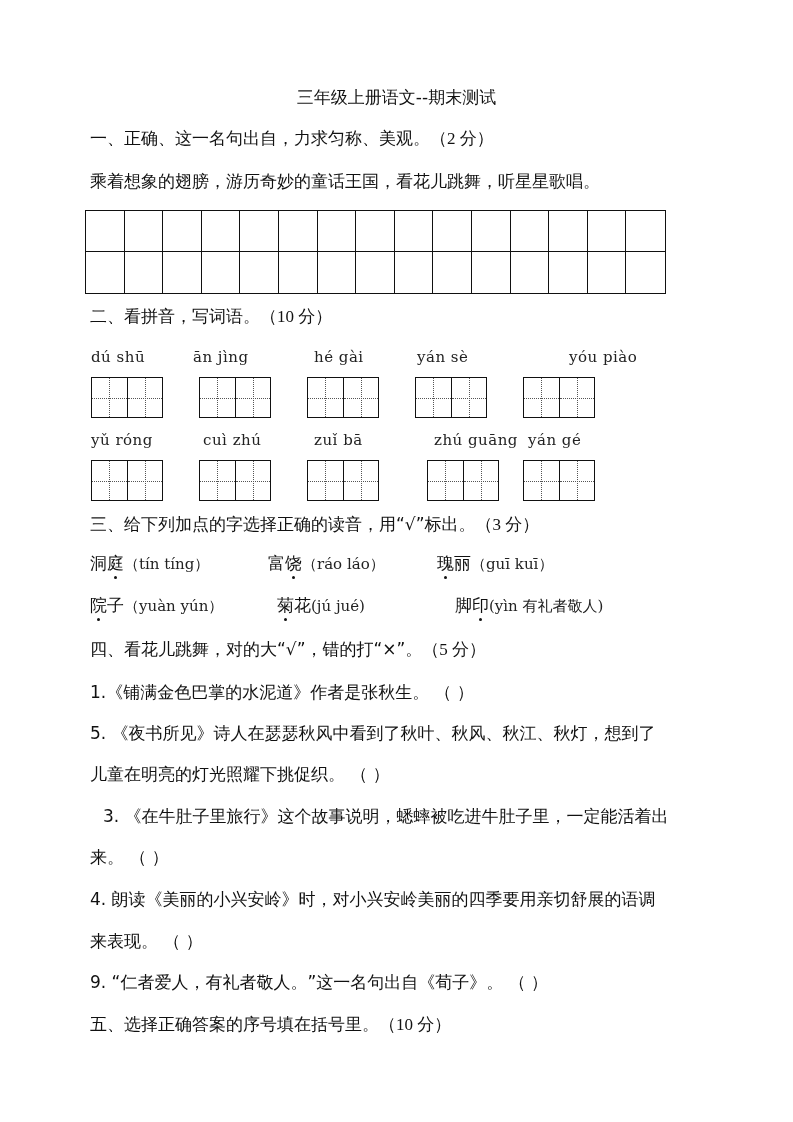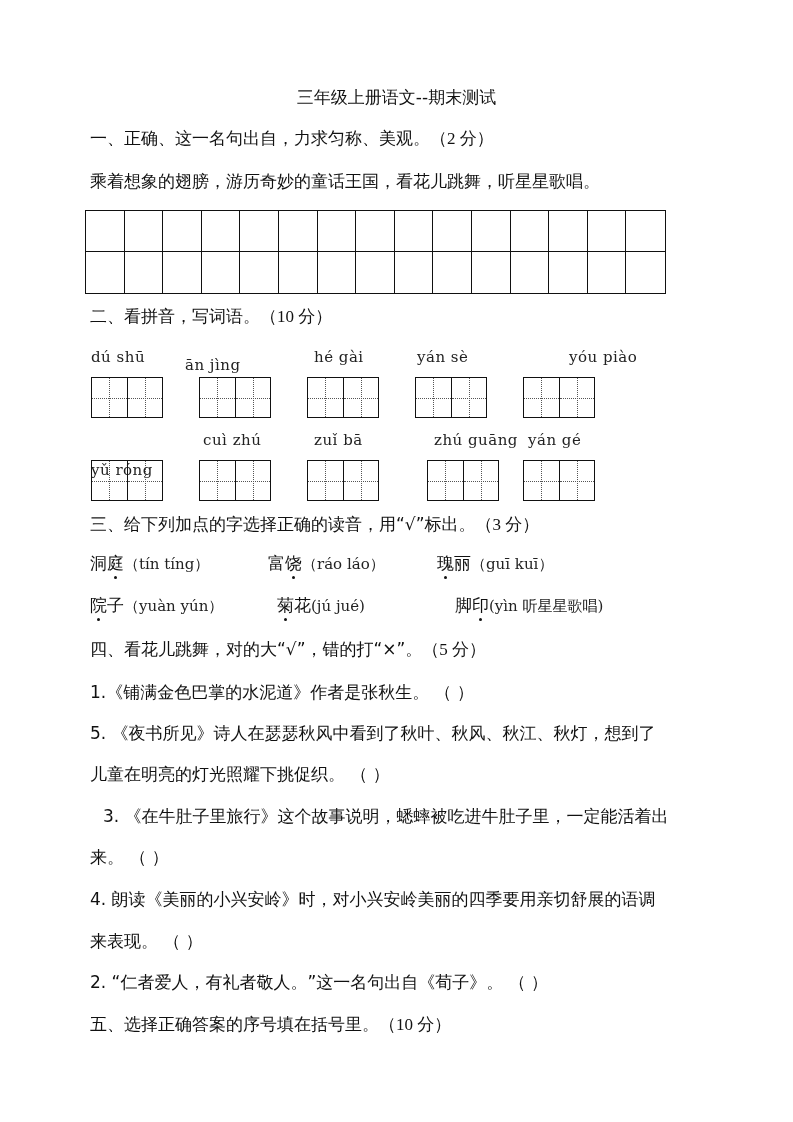--- a/index.html
+++ b/index.html
@@ -66,21 +66,21 @@
     <div class="copy-cell lastrow"></div>
     <div class="copy-cell lastrow"></div>
     <div class="copy-cell lastrow lastcol"></div>
 </div>
 
 <div class="abs line" style="top:305px;">
   <span>二、看拼音，写词语。</span><span class="score">（10 分）</span>
 </div>
 
 <div class="abs pinyin" style="left:91px; top:348px;">dú shū</div>
-<div class="abs pinyin" style="left:185px; top:348px;margin-top:8px;">ān jìng</div>
+<div class="abs pinyin" style="left:193px; top:348px;">ān jìng</div>
 <div class="abs pinyin" style="left:314px; top:348px;">hé gài</div>
 <div class="abs pinyin" style="left:417px; top:348px;">yán sè</div>
 <div class="abs pinyin" style="left:521px; top:348px;margin-left:48px;">yóu piào</div>
 
 <div class="tianzi" style="left:91px; top:377px;">
     <div class="tz-cell"></div>
     <div class="tz-cell"></div>
   </div>
 <div class="tianzi" style="left:199px; top:377px;">
     <div class="tz-cell"></div>
@@ -92,21 +92,21 @@
   </div>
 <div class="tianzi" style="left:415px; top:377px;">
     <div class="tz-cell"></div>
     <div class="tz-cell"></div>
   </div>
 <div class="tianzi" style="left:523px; top:377px;">
     <div class="tz-cell"></div>
     <div class="tz-cell"></div>
   </div>
 
-<div class="abs pinyin" style="left:91px; top:431px;margin-top:30px;">yǔ róng</div>
+<div class="abs pinyin" style="left:91px; top:431px;">yǔ róng</div>
 <div class="abs pinyin" style="left:203px; top:431px;">cuì zhú</div>
 <div class="abs pinyin" style="left:314px; top:431px;">zuǐ  bā</div>
 <div class="abs pinyin" style="left:418px; top:431px;margin-left:16px;">zhú guāng</div>
 <div class="abs pinyin" style="left:528px; top:431px;">yán gé</div>
 
 <div class="tianzi" style="left:91px; top:460px;">
     <div class="tz-cell"></div>
     <div class="tz-cell"></div>
   </div>
 <div class="tianzi" style="left:199px; top:460px;">
@@ -140,30 +140,30 @@
   <span></span><span class="dotted">瑰</span><span>丽</span><span class="opt">（guī   kuī）</span>
 </div>
 
 <div class="abs line" style="left:90px; top:594px;">
   <span></span><span class="dotted">院</span><span>子</span><span class="opt">（yuàn    yún）</span>
 </div>
 <div class="abs line" style="left:277px; top:594px;">
   <span></span><span class="dotted">菊</span><span>花</span><span class="opt">(jú   jué)</span>
 </div>
 <div class="abs line" style="left:455px; top:594px;">
-  <span>脚</span><span class="dotted">印</span><span></span><span class="opt">(yìn   听星星歌唱)</span>
+  <span>脚</span><span class="dotted">印</span><span></span><span class="opt">(yìn   有礼者敬人)</span>
 </div>
 
 <div class="abs line" style="top:638px;">
   <span>四、看花儿跳舞，对的大“√”，错的打“×”。</span><span class="score">（5 分）</span>
 </div>
 <div class="abs line" style="top:681px;">1.《铺满金色巴掌的水泥道》作者是张秋生。 （     ）</div>
 <div class="abs line" style="top:722px;">5. 《夜书所见》诗人在瑟瑟秋风中看到了秋叶、秋风、秋江、秋灯，想到了</div>
 <div class="abs line" style="top:763px;">儿童在明亮的灯光照耀下挑促织。 （     ）</div>
 <div class="abs line" style="top:805px;margin-left:13px;">3. 《在牛肚子里旅行》这个故事说明，蟋蟀被吃进牛肚子里，一定能活着出</div>
 <div class="abs line" style="top:846px;">来。 （        ）</div>
 <div class="abs line" style="top:888px;">4. 朗读《美丽的小兴安岭》时，对小兴安岭美丽的四季要用亲切舒展的语调</div>
 <div class="abs line" style="top:930px;text-align:center;">来表现。 （     ）</div>
-<div class="abs line" style="top:971px;">2. “仁者爱人，有礼者敬人。”这一名句出自《荀子》。 （        ）</div>
+<div class="abs line" style="top:971px;">9. “仁者爱人，有礼者敬人。”这一名句出自《荀子》。 （        ）</div>
 
 <div class="abs line" style="top:1013px;">
   <span>五、选择正确答案的序号填在括号里。</span><span class="score">（10 分）</span>
 </div>
 
 </body></html>

